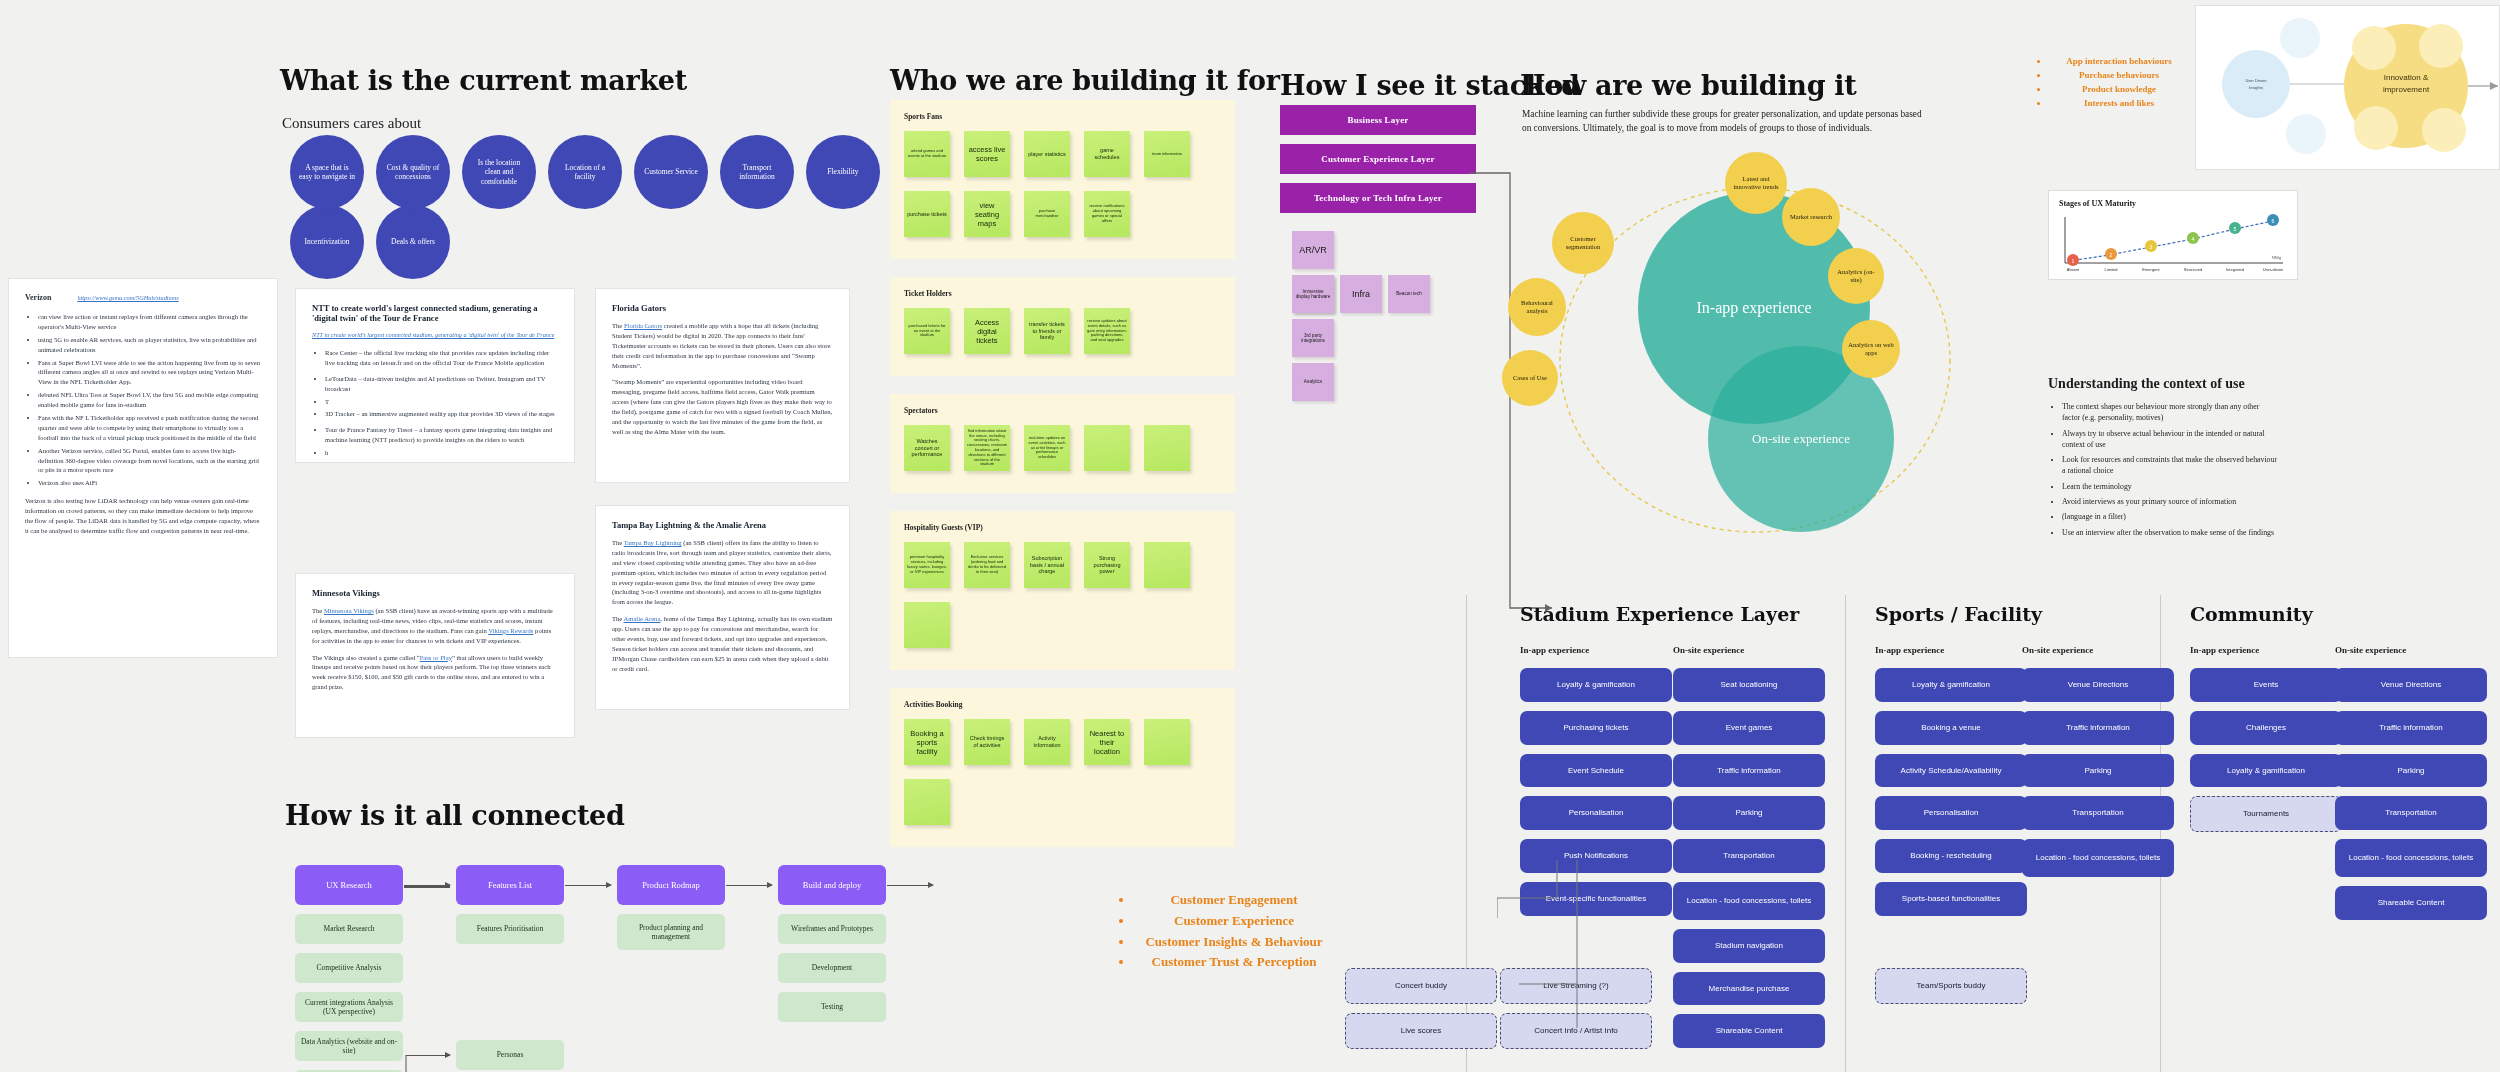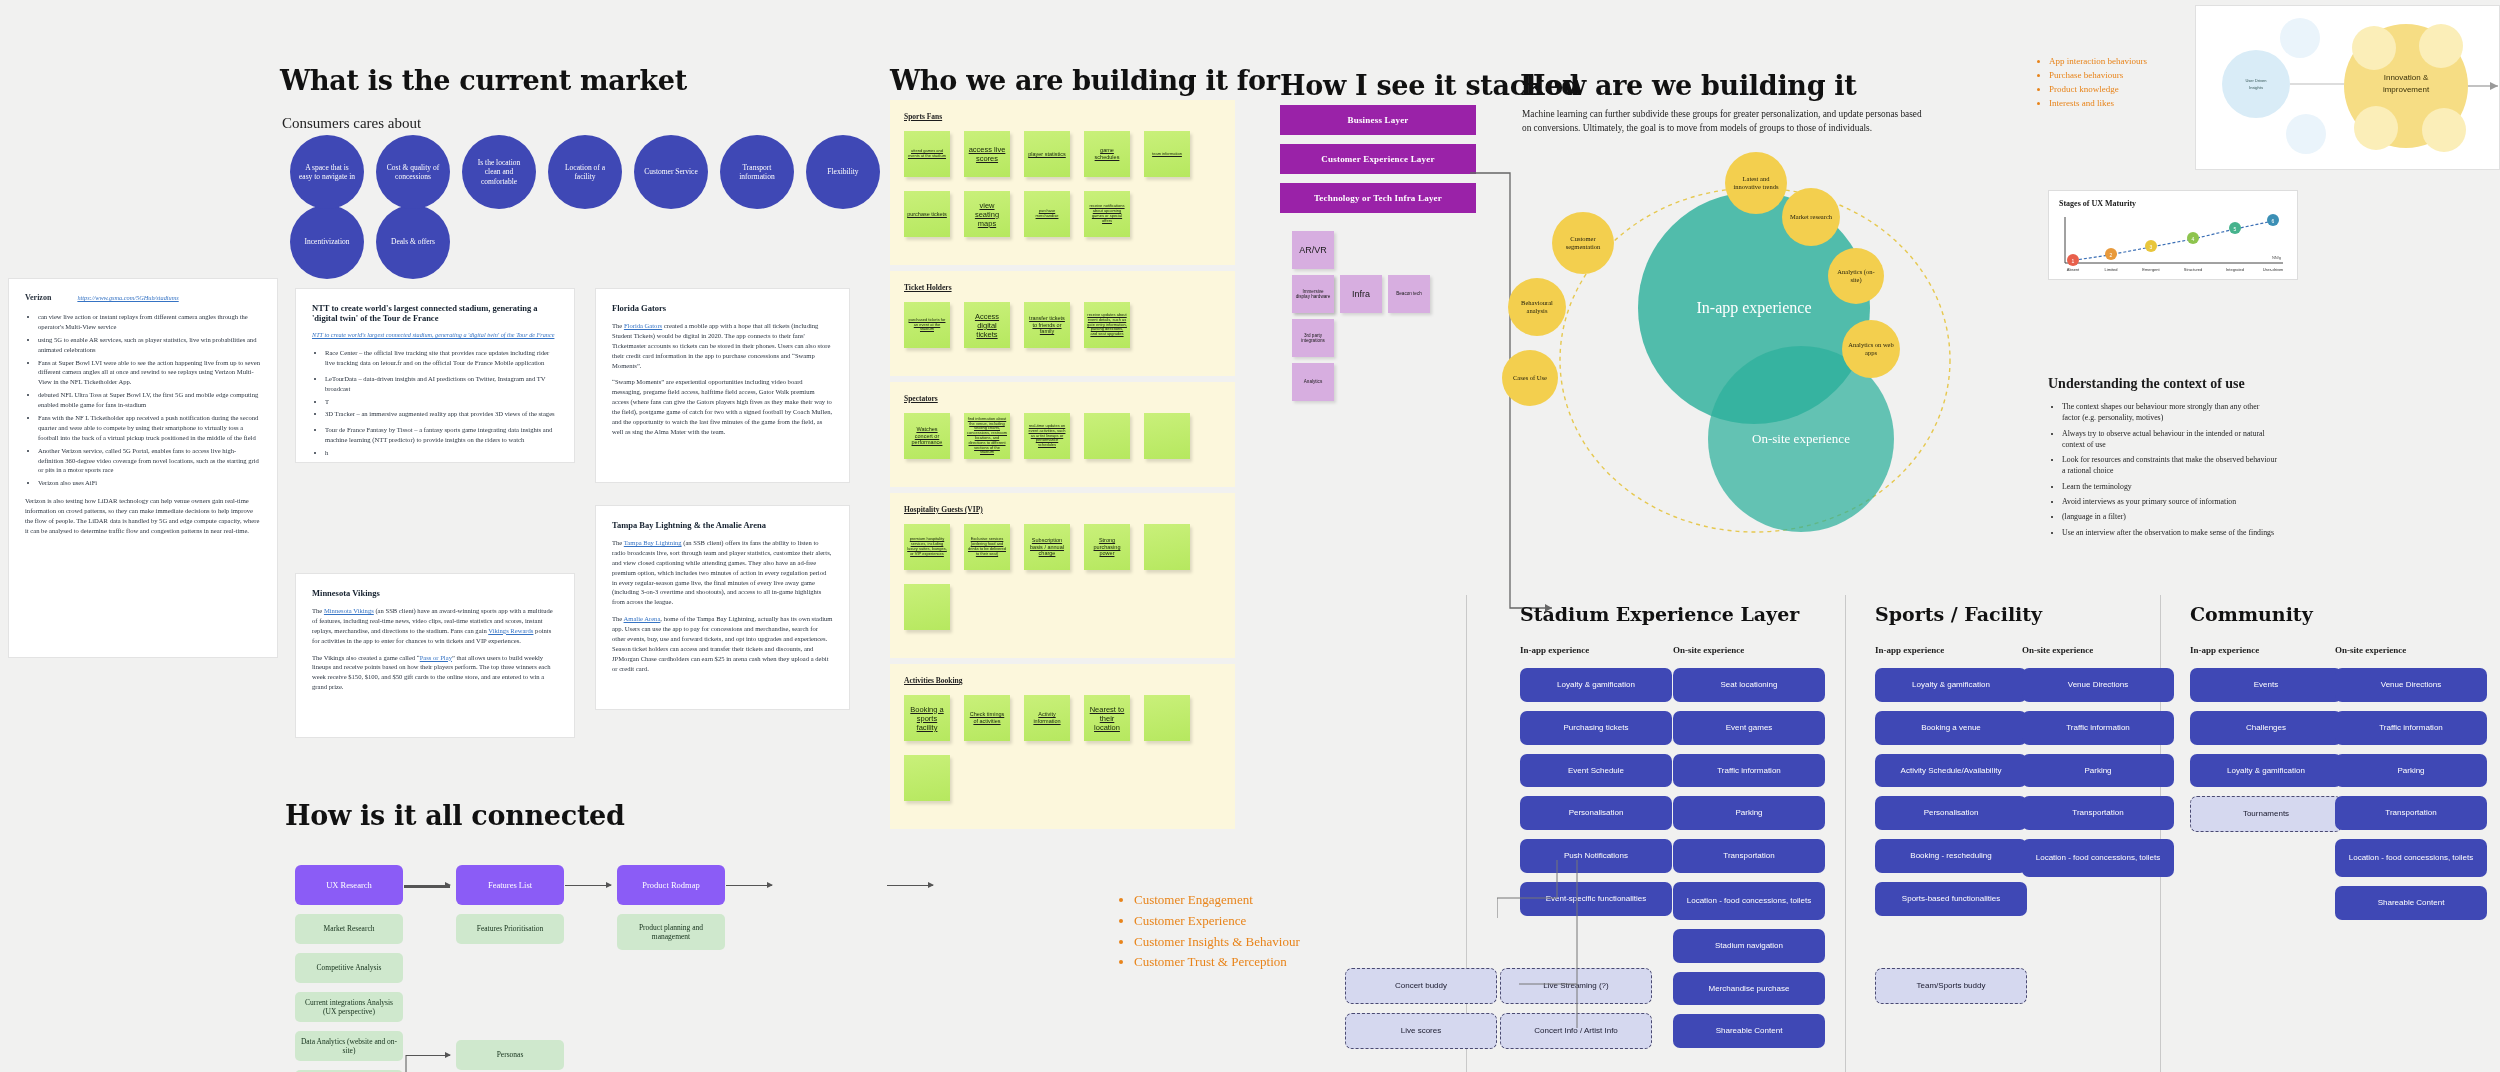--- a/index.html
+++ b/index.html
@@ -37,21 +37,21 @@
   .doccard p  { font-size:6.6px; line-height:1.5; margin-bottom:7px; }
   .doccard ul { margin:4px 0 4px 13px; }
   .doccard li { font-size:6.6px; line-height:1.5; margin-bottom:3px; }
   .lnk { color:#3573c4; text-decoration:underline; }
   .lnk-it { color:#3573c4; text-decoration:underline; font-style:italic; }
   .dochead { display:flex; gap:26px; align-items:baseline; margin-bottom:10px; }
   .dochead b { font-size:8px; }
 
   
   .sticky-group {
-    background:#fcf7dc; padding:12px 14px 28px 14px; margin-bottom:6px;text-decoration:underline;
+    background:#fcf7dc; padding:12px 14px 22px 14px; margin-bottom:18px;
   }
   .sticky-group > .gtitle {
     font-size:7.5px; font-weight:700; color:#222; margin-bottom:10px;
     font-family:"Liberation Serif",serif;
   }
   .notes { display:flex; gap:14px; flex-wrap:wrap; }
   .note {
     width:46px; height:46px; background:#bdec6a;
     background:linear-gradient(170deg,#c9f07a,#b6e85f);
     display:flex; align-items:center; justify-content:center; text-align:center;
@@ -89,22 +89,22 @@
   }
   .ycirc {
     position:absolute; border-radius:50%; background:#f3cf4e;
     display:flex; align-items:center; justify-content:center; text-align:center;
     color:#27230d; font-size:6.5px; line-height:1.22; padding:5px;
     font-family:"Liberation Serif",serif;
   }
 
   
   .ob { list-style:disc; margin-left:14px; }
-  .ob li { color:#e8841a; font-size:9px; line-height:1.55; font-weight:400;
-           font-family:"Liberation Serif",serif; }
+  .ob li { color:#e8841a; font-size:9px; line-height:1.55; font-weight:700;
+           font-family:"Liberation Serif",serif;text-align:center; }
   .ob.big li { font-size:13px; line-height:1.6; }
 
   
   .flowbox {
     background:#8b5cf6; color:#fff; border-radius:6px;
     width:108px; height:40px; display:flex; align-items:center;
     justify-content:center; text-align:center; font-size:8.5px;
     font-family:"Liberation Serif",serif; padding:3px;
   }
   .subbox {
@@ -429,20 +429,26 @@
     <div class="flowbox">Features List</div>
     <div class="subbox">Features Prioritisation</div>
   </div>
   <div class="abs" style="left:456px;top:1040px;">
     <div class="subbox" style="margin-top:0;">Personas</div>
   </div>
   <div class="abs" style="left:617px;top:865px;">
     <div class="flowbox">Product Rodmap</div>
     <div class="subbox" style="height:36px;">Product planning and management</div>
   </div>
+  <div class="abs" style="left:778px;top:865px;">
+    <div class="flowbox">Build and deploy</div>
+    <div class="subbox">Wireframes and Prototypes</div>
+    <div class="subbox">Development</div>
+    <div class="subbox">Testing</div>
+  </div>
 
   <div class="arrow-h" style="left:404px;top:885px;width:46px;height:2.5px;"></div>
   <div class="arrow-h" style="left:565px;top:885px;width:46px;"></div>
   <div class="arrow-h" style="left:726px;top:885px;width:46px;"></div>
   <div class="arrow-h" style="left:887px;top:885px;width:46px;"></div>
   <div class="arrow-h" style="left:406px;top:1055px;width:44px;"></div>
   <svg class="abs" style="left:400px;top:1050px;width:14px;height:22px;">
     <path d="M6,5 L6,22" stroke="#555" stroke-width="1" fill="none"></path>
   </svg>
 

